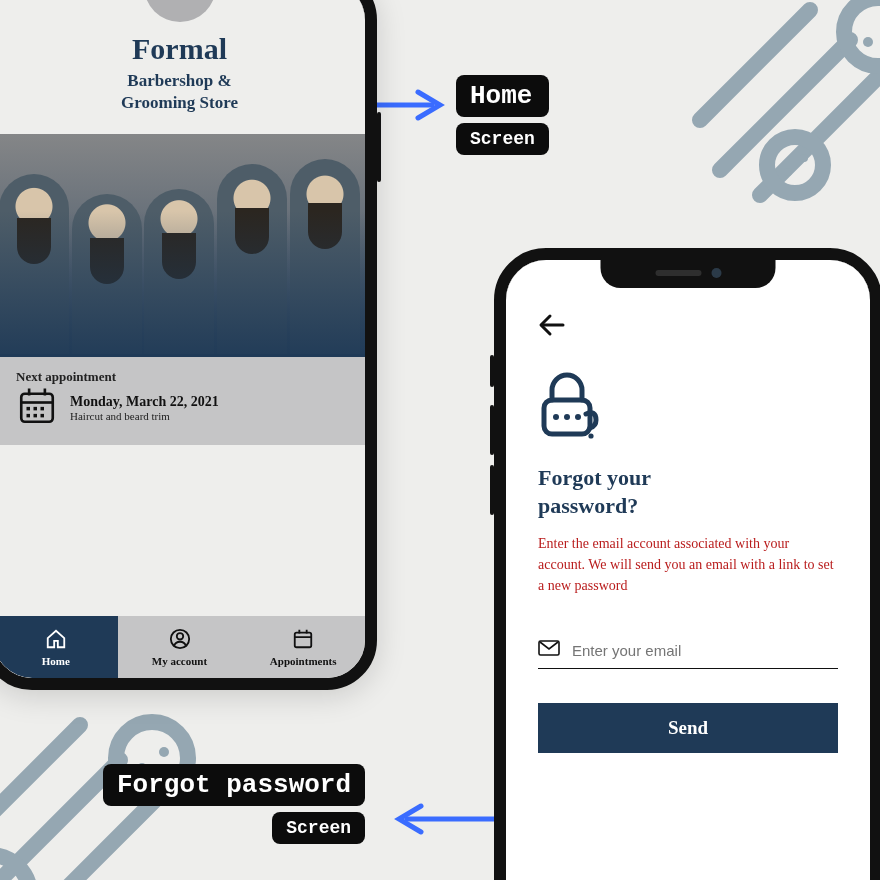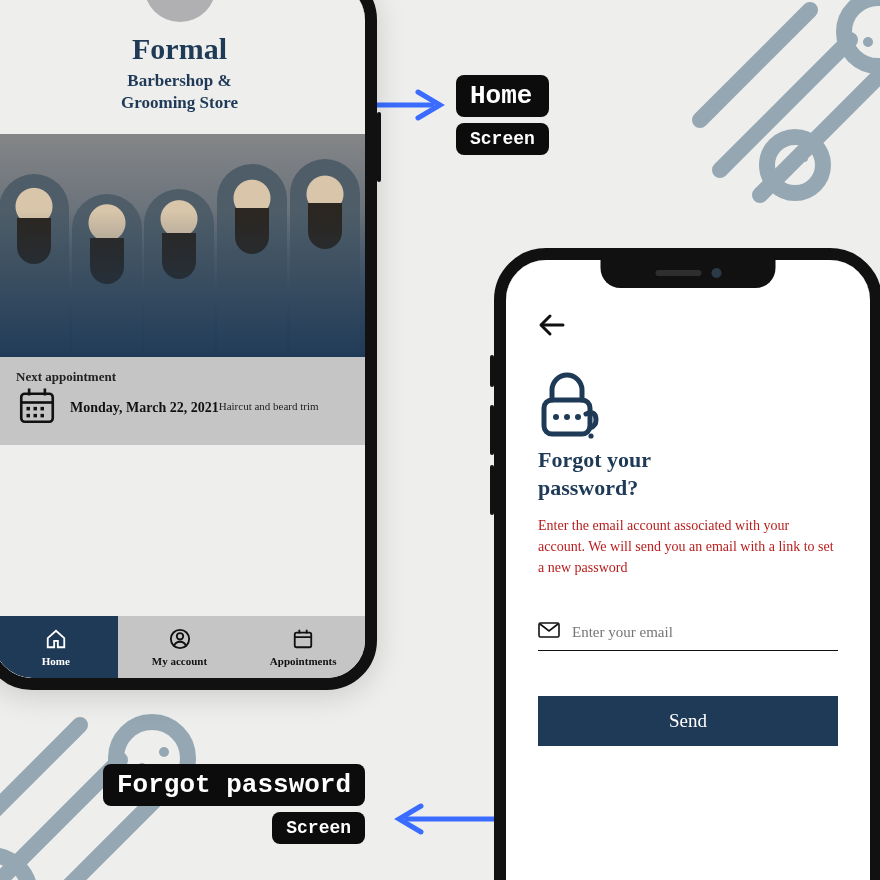--- a/index.html
+++ b/index.html
@@ -40,21 +40,21 @@
 
   .hero{margin-top:20px;height:220px;position:relative;overflow:hidden;background:linear-gradient(0deg, rgba(31,58,87,.75), rgba(31,58,87,.05)), #8a8a8a;display:flex;align-items:flex-end}
   .hero .men{position:absolute;inset:0;display:flex;justify-content:space-around;align-items:flex-end;padding:0 4px}
   .hero .man{width:70px;height:180px;background:radial-gradient(circle at 50% 18%, #d8c5aa 18px, transparent 19px), #4e5d68;border-radius:35px 35px 0 0;position:relative}
   .hero .man::after{content:"";position:absolute;top:44px;left:50%;transform:translateX(-50%);width:34px;height:46px;background:#2b2620;border-radius:0 0 20px 20px}
   .hero .overlay{position:absolute;inset:0;background:linear-gradient(180deg,rgba(31,58,87,0) 35%,rgba(31,58,87,.92) 100%)}
 
   .appt-card{margin:0;background:var(--grey);padding:12px 22px 14px;border-top:3px solid var(--navy)}
   .appt-card .nx{font-size:13px;color:#222;font-weight:700;}
   .appt-row{display:flex;align-items:center;gap:12px}
-  .appt-row .txt{display:flex;flex-direction:row}
+  .appt-row .txt{display:flex;flex-direction:column}
   .appt-date{font-size:14px;font-weight:700;color:#111}
   .appt-time{font-size:18px;font-weight:700;color:#111;margin-top:1px}
   .appt-svc{font-size:11px;color:#222}
 
   .new-appt{margin:14px 8px 0;background:#fff;text-align:center;padding:14px 0;font-size:20px;font-weight:700;color:var(--navy)}
 
   .tabbar{position:absolute;bottom:0;left:0;right:0;height:62px;background:var(--grey);display:flex;border-radius:0 0 38px 38px}
   .tab{flex:1;display:flex;flex-direction:column;align-items:center;justify-content:center;gap:3px;font-size:11px;color:#111;font-weight:700}
   .tab.active{background:var(--navy);color:#fff;border-radius:0 0 0 38px}
 
@@ -64,25 +64,25 @@
   .phone2 .notch .sp{width:46px;height:6px;background:#2e2e2e;border-radius:4px}
   .phone2 .notch .cam{width:10px;height:10px;border-radius:50%;background:#2b3a48}
   .phone2 .screen{position:absolute;inset:0;border-radius:40px;overflow:hidden;background:#fff;padding:52px 32px 0}
   .phone2 .side-btn{position:absolute;width:4px;background:#111;border-radius:3px}
   .phone2 .sb-l1{left:-16px;top:95px;height:32px}
   .phone2 .sb-l2{left:-16px;top:145px;height:50px}
   .phone2 .sb-l3{left:-16px;top:205px;height:50px}
 
   .back-arrow{font-size:28px;color:#111;font-weight:700}
   .lock-ico{margin-top:26px}
-  .fp-title{font-size:22px;font-weight:700;color:var(--navy);line-height:1.25}
+  .fp-title{font-size:22px;font-weight:700;color:var(--navy);margin-top:18px;line-height:1.25}
   .fp-body{font-size:14px;color:#b91c1c;margin-top:14px;line-height:1.5}
   .mail-row{display:flex;align-items:center;gap:10px;margin-top:44px;border-bottom:1.5px solid #111;padding-bottom:8px}
-  .mail-row input{border:0;outline:0;font-size:15px;color:#737373;font-family:Liberation Serif, serif;background:transparent;flex:1}
-  .send-btn{margin-top:45px;background:var(--navy);color:#fff;text-align:center;padding:14px 0;font-size:19px;font-weight:400}
+  .mail-row input{border:0;outline:0;font-size:15px;color:#737373;font-family:Liberation Sans, sans-serif;background:transparent;flex:1}
+  .send-btn{margin-top:34px;background:var(--navy);color:#fff;text-align:center;padding:14px 0;font-size:19px;font-weight:700}
 
 </style>
 </head>
 <body>
 
 <div class="comet" style="top:-40px;right:-60px">
   <svg width="260" height="260" viewBox="0 0 260 260">
       <g fill="none" stroke="#95a7b2" stroke-width="16" stroke-linecap="round">
         <path d="M40 210 L170 80"></path>
         <path d="M20 160 L130 50"></path>

